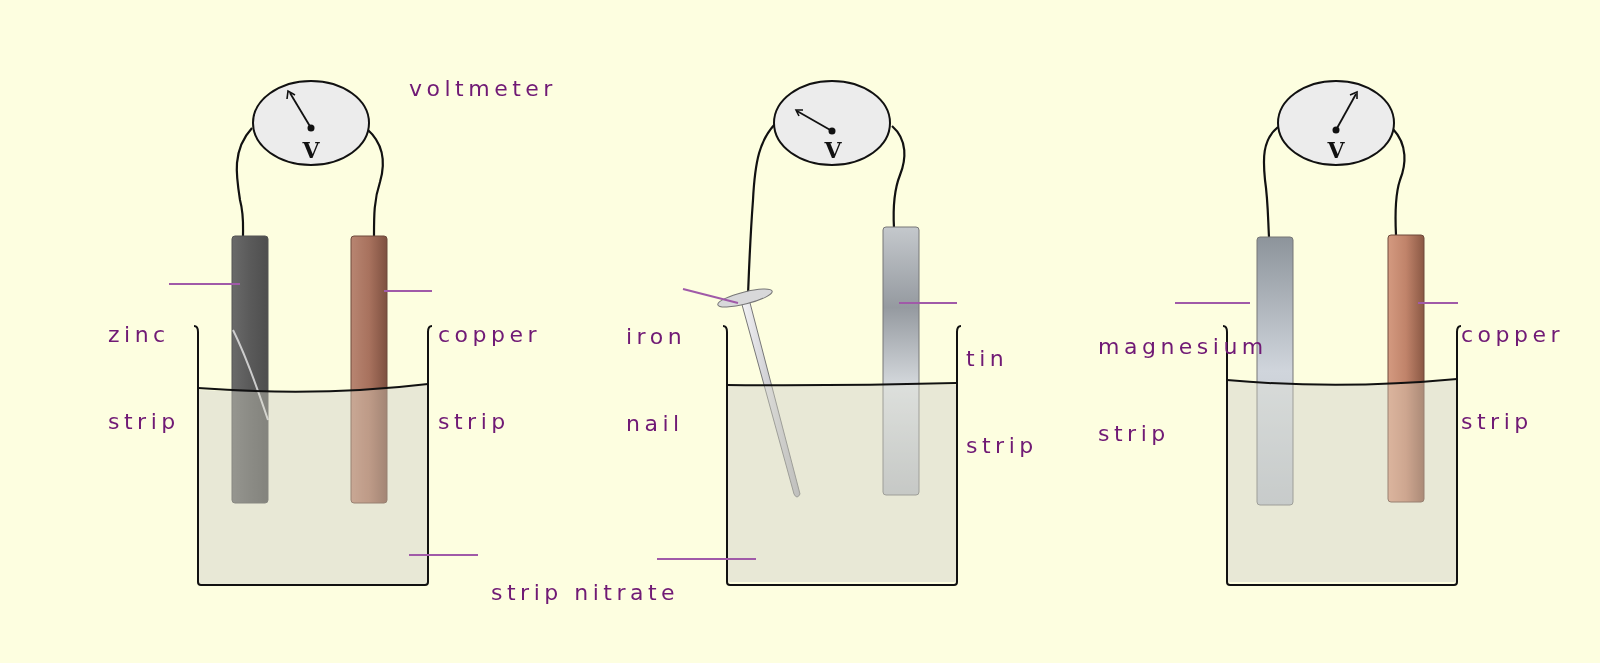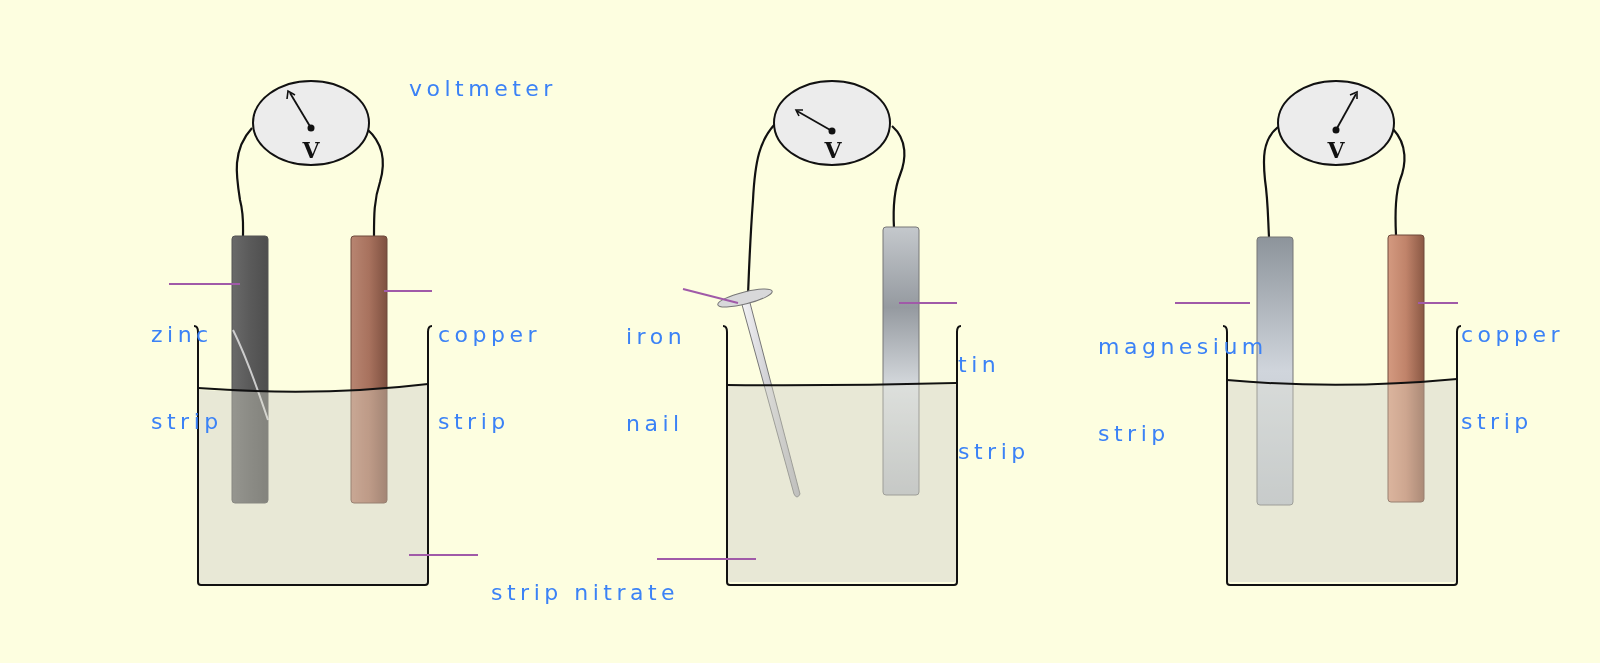--- a/index.html
+++ b/index.html
@@ -8,21 +8,21 @@
     background: #fdfee0;
     font-family: "DejaVu Sans", sans-serif;
   }
   #stage { position: relative; width: 1600px; height: 663px; }
   svg#diagram { position: absolute; left: 0; top: 0; }
   .label {
     position: absolute;
     font-family: "DejaVu Sans", sans-serif;
     font-size: 22px;
     letter-spacing: 4.5px;
-    color: #3b82f6;
+    color: #701a75;
     line-height: 29px;
     white-space: pre;
   }
   .label span { display: block; }
 </style>
 </head>
 <body>
 
 <div id="stage">
   <svg id="diagram" width="1600" height="663" viewBox="0 0 1600 663">
@@ -138,36 +138,36 @@
         <path d="M1227,380 Q1340,390 1457,379" fill="none" stroke="#111" stroke-width="2"></path>
         <path d="M1223,326 Q1227,326 1227,332 L1227,582 Q1227,585 1230,585 L1454,585 Q1457,585 1457,582 L1457,332 Q1457,326 1461,326" fill="none" stroke="#111" stroke-width="2"></path>
       </g>
       <line x1="1175" y1="303" x2="1250" y2="303" stroke="#a05aa8" stroke-width="2"></line>
       <line x1="1418" y1="303" x2="1458" y2="303" stroke="#a05aa8" stroke-width="2"></line>
     </g>
   </svg>
 
   <div class="label" style="left:409px; top:74px;">voltmeter</div>
 
-  <div class="label" style="left:108px; top:262px;margin-left:43px;">
+  <div class="label" style="left:108px; top:262px;">
     <span>zinc</span>
     <span>strip</span>
   </div>
 
   <div class="label" style="left:438px; top:262px;">
     <span>copper</span>
     <span>strip</span>
   </div>
 
   <div class="label" style="left:626px; top:264px;">
     <span>iron</span>
     <span>nail</span>
   </div>
 
-  <div class="label" style="left:958px; top:292px;">
+  <div class="label" style="left:958px; top:286px;padding-left:8px;">
     <span>tin</span>
     <span>strip</span>
   </div>
 
   <div class="label" style="left:1098px; top:274px;">
     <span>magnesium</span>
     <span>strip</span>
   </div>
 
   <div class="label" style="left:1461px; top:262px;">

